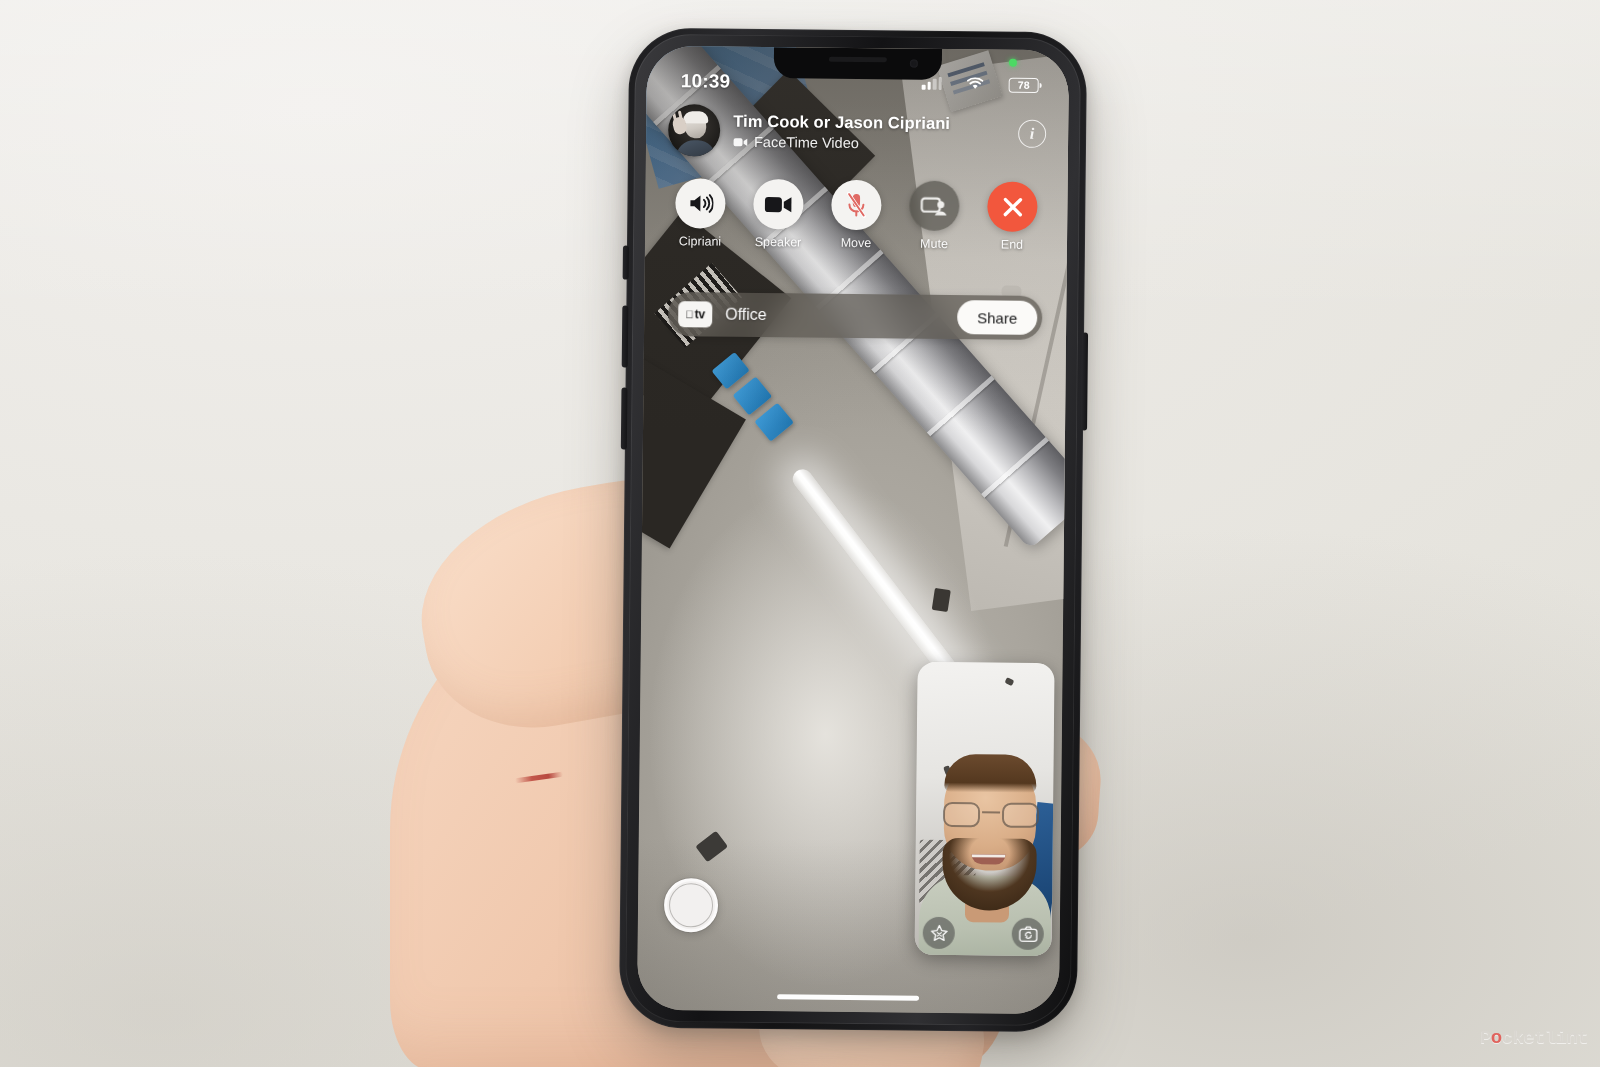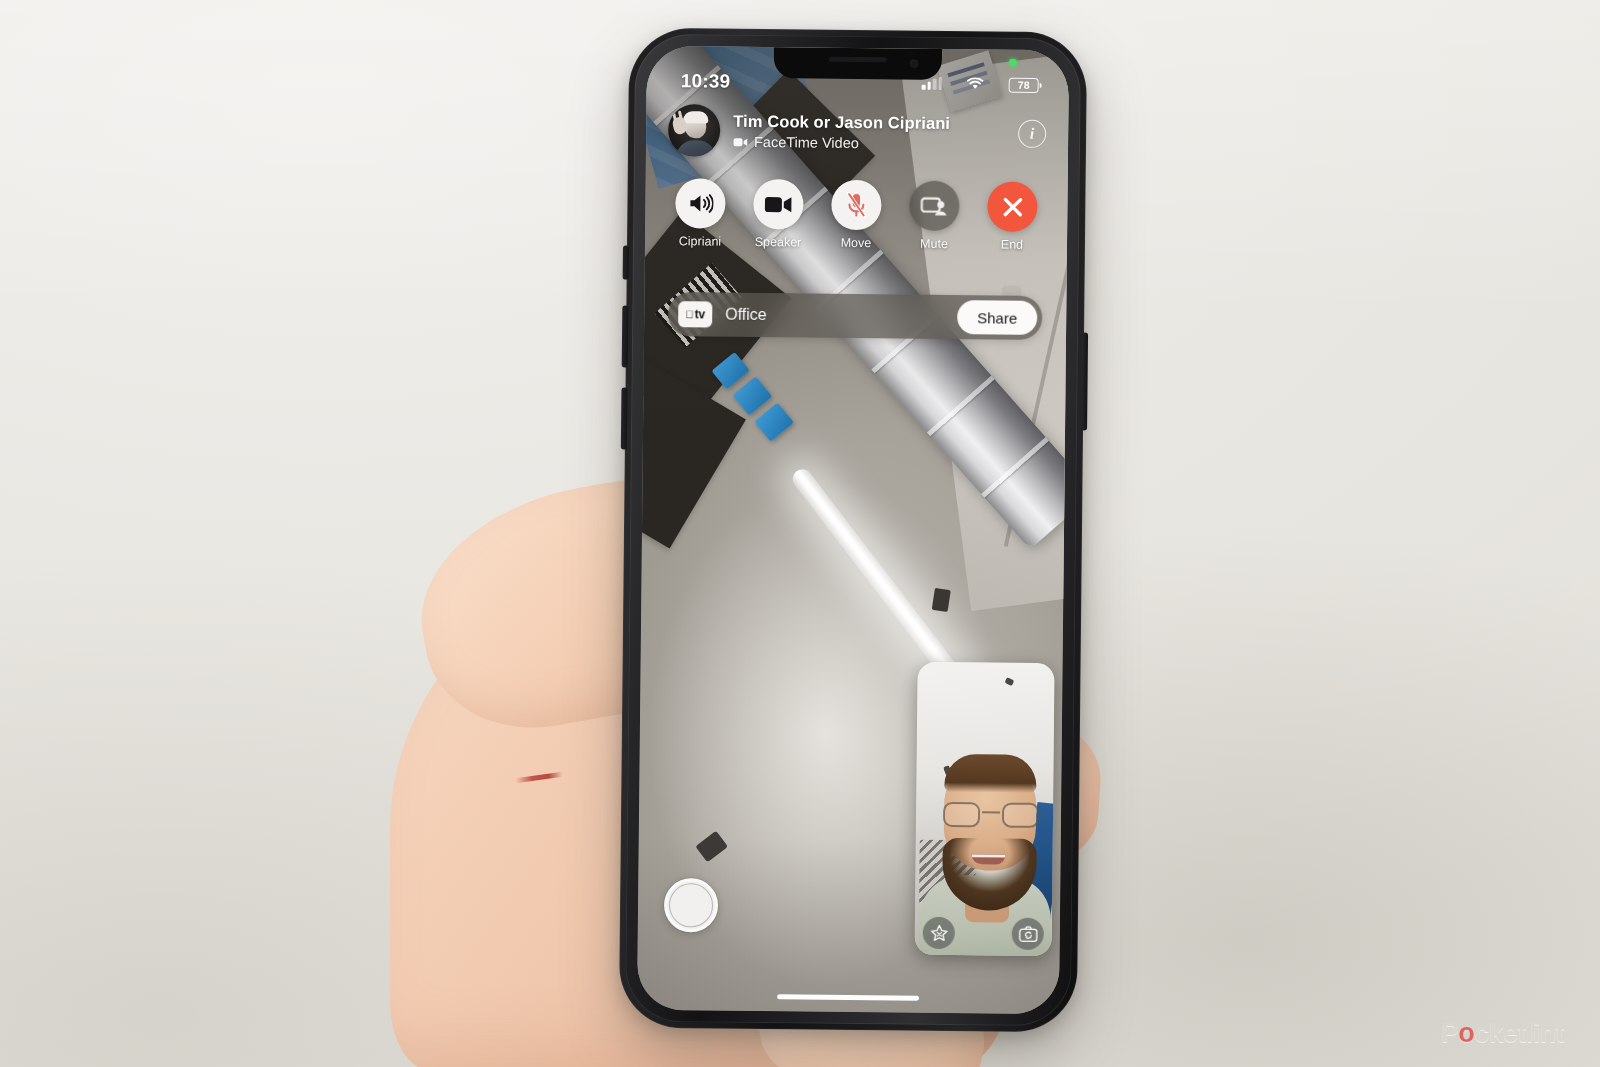--- a/index.html
+++ b/index.html
@@ -435,24 +435,25 @@
 
   
   .home-indicator {
     position: absolute; left: 50%; bottom: 12px; transform: translateX(-50%);
     width: 142px; height: 5px; border-radius: 3px; background: #fdfdfd;
     z-index: 13; cursor: pointer;
   }
 
   
   .watermark {
-    position: absolute; right: 36px; bottom: 18px;
-    font-size: 27px; font-weight: bold; letter-spacing: -.6px;
+    position: absolute; right: 12px; bottom: 18px;
+    font-size: 19px; font-weight: bold; letter-spacing: -.6px;
     color: #d9d6d0; z-index: 20; user-select: none;
     text-shadow: 0 1px 0 rgba(255,255,255,.6);
+    font-family: Liberation Mono, monospace;
   }
   .watermark .wm-o { color: #e0645e; }
 </style>
 </head>
 <body>
 
 <div id="scene">
   <div class="wall-shade"></div>
 
   <div id="hand">

